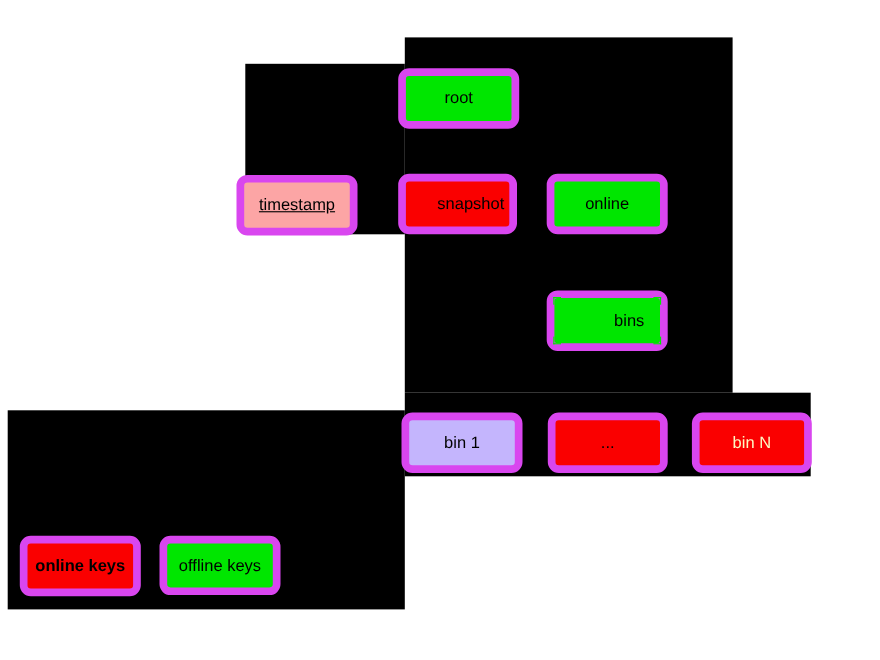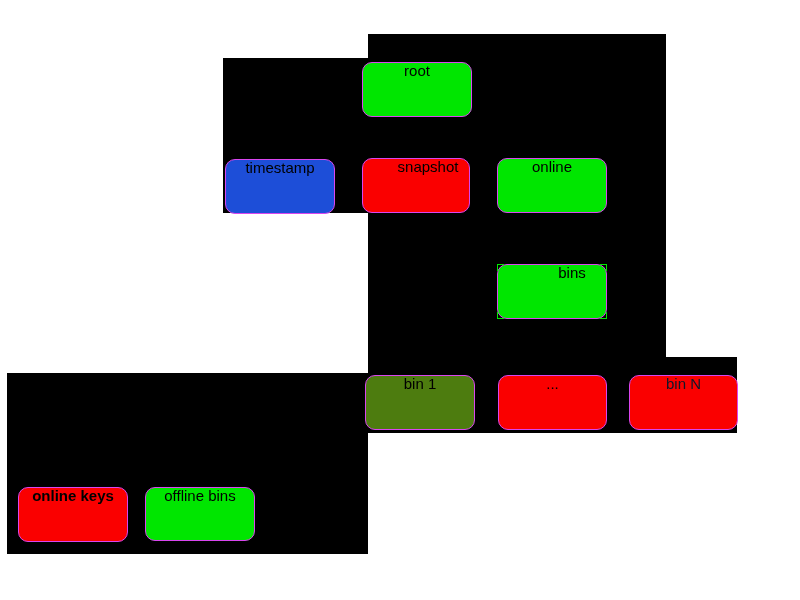--- a/index.html
+++ b/index.html
@@ -10,24 +10,24 @@
     font-family:"Liberation Sans",sans-serif;
     overflow:hidden;
   }
   .region{
     position:absolute;
     background:#000000;
   }
   .node{
     position:absolute;
     box-sizing:border-box;
-    border:1px solid #d946ef;
+    border:7px solid #d946ef;
     border-radius:10px;
     display:flex;
-    align-items:flex-start;
+    align-items:center;
     justify-content:center;
   }
   .node-label{
     font-size:15px;
     color:#000000;
     white-space:nowrap;
     line-height:1;
   }
   .corner{
     position:absolute;
@@ -46,45 +46,45 @@
   <div id="panels-layer">
       <div class="region" style="left: 223px; top: 58px; width: 145px; height: 155px; background: rgb(0, 0, 0);"></div>
       <div class="region" style="left: 368px; top: 34px; width: 298px; height: 323px; background: rgb(0, 0, 0);"></div>
       <div class="region" style="left: 368px; top: 357px; width: 369px; height: 76px; background: rgb(0, 0, 0);"></div>
       <div class="region" style="left: 7px; top: 373px; width: 361px; height: 181px; background: rgb(0, 0, 0);"></div>
     </div>
   <div id="nodes-layer">
       <div class="node" style="left: 362px; top: 62px; width: 110px; height: 55px; background: rgb(0, 230, 0);">
         <span class="node-label" style="color: rgb(0, 0, 0);">root</span>
       </div>
-      <div class="node" style="left: 225px; top: 159px; width: 110px; height: 55px; background: #1d4ed8;">
+      <div class="node" style="left: 215px; top: 159px; width: 110px; height: 55px; background: #fca5a5; text-decoration: underline;">
         <span class="node-label" style="color: rgb(0, 0, 0);">timestamp</span>
       </div>
       <div class="node" style="left: 362px; top: 158px; width: 108px; height: 55px; background: rgb(250, 0, 0);">
         <span class="node-label" style="color: rgb(0, 0, 0); margin-left: 24px;">snapshot</span>
       </div>
       <div class="node" style="left: 497px; top: 158px; width: 110px; height: 55px; background: rgb(0, 230, 0);">
         <span class="node-label" style="color: rgb(0, 0, 0);">online</span>
       </div>
       <div class="node" style="left: 497px; top: 264px; width: 110px; height: 55px; background: rgb(0, 230, 0);">
         <span class="node-label" style="color: rgb(0, 0, 0); margin-left: 40px;">bins</span>
         <span class="corner tl" style="border-color: rgb(0, 234, 0);"></span>
         <span class="corner tr" style="border-color: rgb(0, 234, 0);"></span>
         <span class="corner bl" style="border-color: rgb(0, 234, 0);"></span>
         <span class="corner br" style="border-color: rgb(0, 234, 0);"></span>
       </div>
-      <div class="node" style="left: 365px; top: 375px; width: 110px; height: 55px; background: #4d7c0f;">
+      <div class="node" style="left: 365px; top: 375px; width: 110px; height: 55px; background: #c4b5fd;">
         <span class="node-label" style="color: rgb(0, 0, 0);">bin 1</span>
       </div>
       <div class="node" style="left: 498px; top: 375px; width: 109px; height: 55px; background: rgb(250, 0, 0);">
         <span class="node-label" style="color: rgb(0, 0, 0);">...</span>
       </div>
       <div class="node" style="left: 629px; top: 375px; width: 109px; height: 55px; background: rgb(250, 0, 0);">
-        <span class="node-label" style="color: #0f172a;">bin N</span>
+        <span class="node-label" style="color: #fef9c3;">bin N</span>
       </div>
       <div class="node" style="left: 18px; top: 487px; width: 110px; height: 55px; background: rgb(250, 0, 0);">
         <span class="node-label" style="color: rgb(0, 0, 0); font-weight: bold;">online keys</span>
       </div>
       <div class="node" style="left: 145px; top: 487px; width: 110px; height: 54px; background: rgb(0, 230, 0);">
-        <span class="node-label" style="color: rgb(0, 0, 0);">offline bins</span>
+        <span class="node-label" style="color: rgb(0, 0, 0);">offline keys</span>
       </div>
     </div>
 </div>
 
 </body></html>

